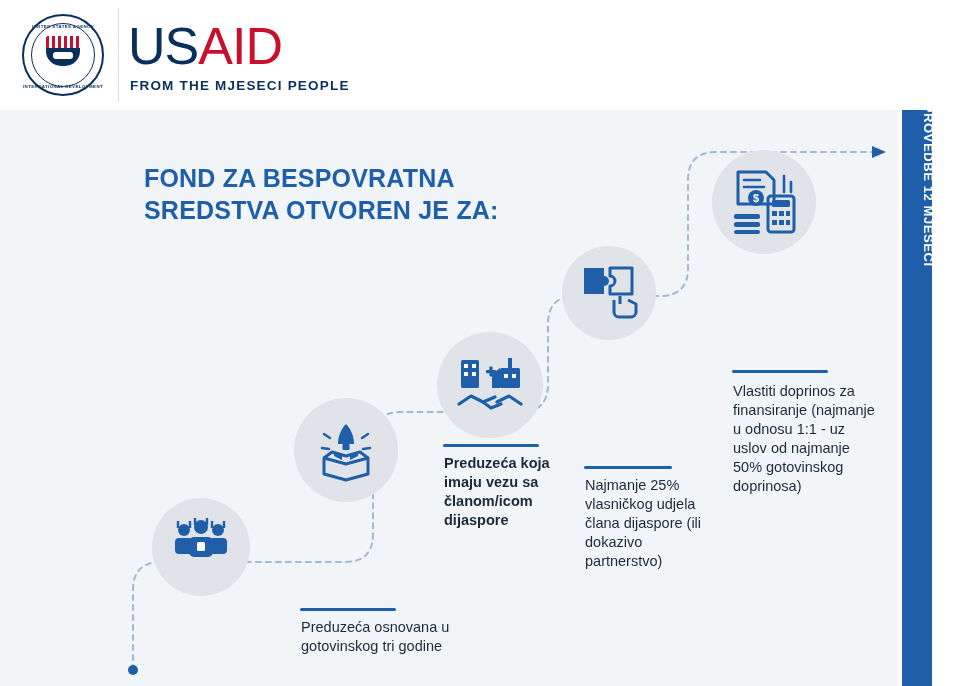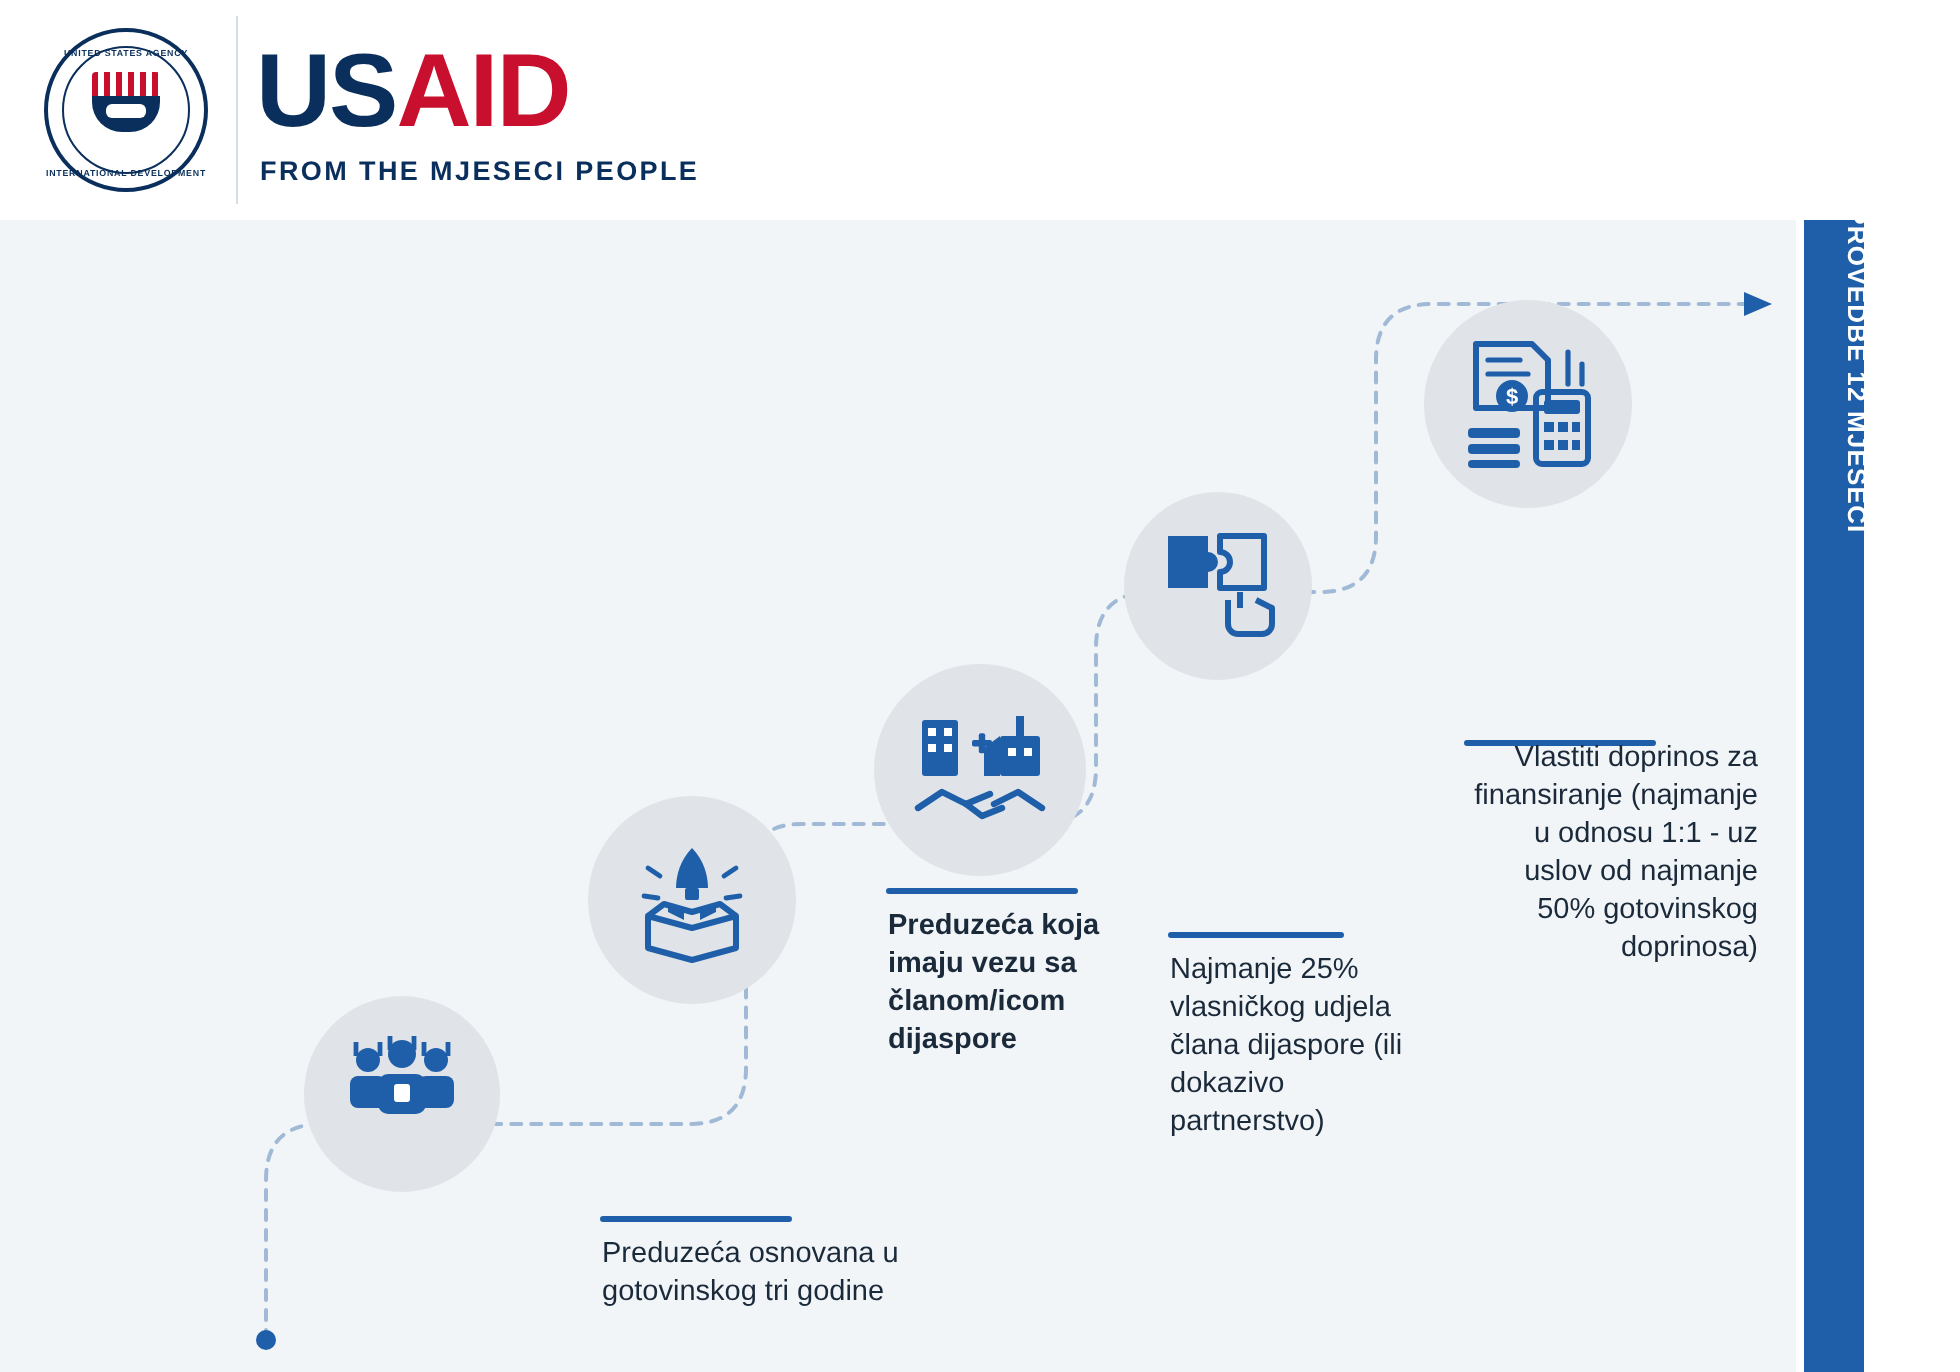--- a/index.html
+++ b/index.html
@@ -92,21 +92,21 @@
   .divider-v {
     position: absolute;
     left: 118px; top: 8px;
     width: 1px; height: 94px;
     background: #d6dde6;
   }
   .usaid-word {
     position: absolute;
     left: 128px; top: 20px;
     font-size: 52px;
-    font-weight: bold;
+    font-weight: normal;
     letter-spacing: -1px;
     line-height: 52px;
   }
   .usaid-word .us { color: #0a2f5c; }
   .usaid-word .aid { color: #c8102e; }
   .usaid-tag {
     position: absolute;
     left: 130px; top: 78px;
     font-size: 13.5px;
     letter-spacing: 1.2px;
@@ -215,20 +215,24 @@
     </div>
     <div class="usaid-tag">FROM THE MJESECI PEOPLE</div>
   </div>
 
   <div class="canvas">
 
     <div class="right-band"></div>
     <div class="blue-bar"></div>
     <div class="blue-bar-label">PERIOD PROVEDBE 12 MJESECI</div>
 
+    <div class="title">
+      <span>FOND ZA BESPOVRATNA</span><br>
+      <span>SREDSTVA OTVOREN JE ZA:</span>
+    </div>
 
     <svg class="path-svg" viewBox="0 0 980 576">
       <path d="M 133 560 L 133 480 Q 133 452 161 452 L 345 452 Q 373 452 373 424 L 373 330 Q 373 302 401 302 L 520 302 Q 548 302 548 274 L 548 214 Q 548 186 576 186 L 660 186 Q 688 186 688 158 L 688 70 Q 688 42 716 42 L 880 42" fill="none" stroke="#9fb9d6" stroke-width="2" stroke-dasharray="5,5" stroke-linecap="round"></path>
       <circle cx="133" cy="560" r="5" fill="#1f5fa9"></circle>
       <path d="M 872 36 L 886 42 L 872 48 Z" fill="#1f5fa9"></path>
     </svg>
 
     <div class="step">
       <div class="bubble" style="left:152px; top:388px; width:98px; height:98px;"></div>
       <svg class="icon-svg" style="left:170px; top:406px;" width="62" height="62" viewBox="0 0 62 62">
@@ -357,17 +361,17 @@
           <rect x="42" y="52" width="5" height="5"></rect>
             <rect x="49" y="52" width="5" height="5"></rect>
             <rect x="56" y="52" width="4" height="5"></rect>
         </g>
         <g stroke="#1f5fa9" stroke-width="2.6" stroke-linecap="round">
           <line x1="54" y1="8" x2="54" y2="24"></line>
           <line x1="61" y1="14" x2="61" y2="24"></line>
         </g>
       </svg>
       <div class="rule" style="left:732px; top:260px; width:96px;"></div>
-      <div class="step-text" style="left:733px; top:260px; width:146px;text-align:right;">Vlastiti doprinos za finansiranje (najmanje u odnosu 1:1 - uz uslov od najmanje 50% gotovinskog doprinosa)</div>
+      <div class="step-text" style="left:733px; top:272px; width:146px;">Vlastiti doprinos za finansiranje (najmanje u odnosu 1:1 - uz uslov od najmanje 50% gotovinskog doprinosa)</div>
     </div>
 
   </div>
 </div>
 
 </body></html>

